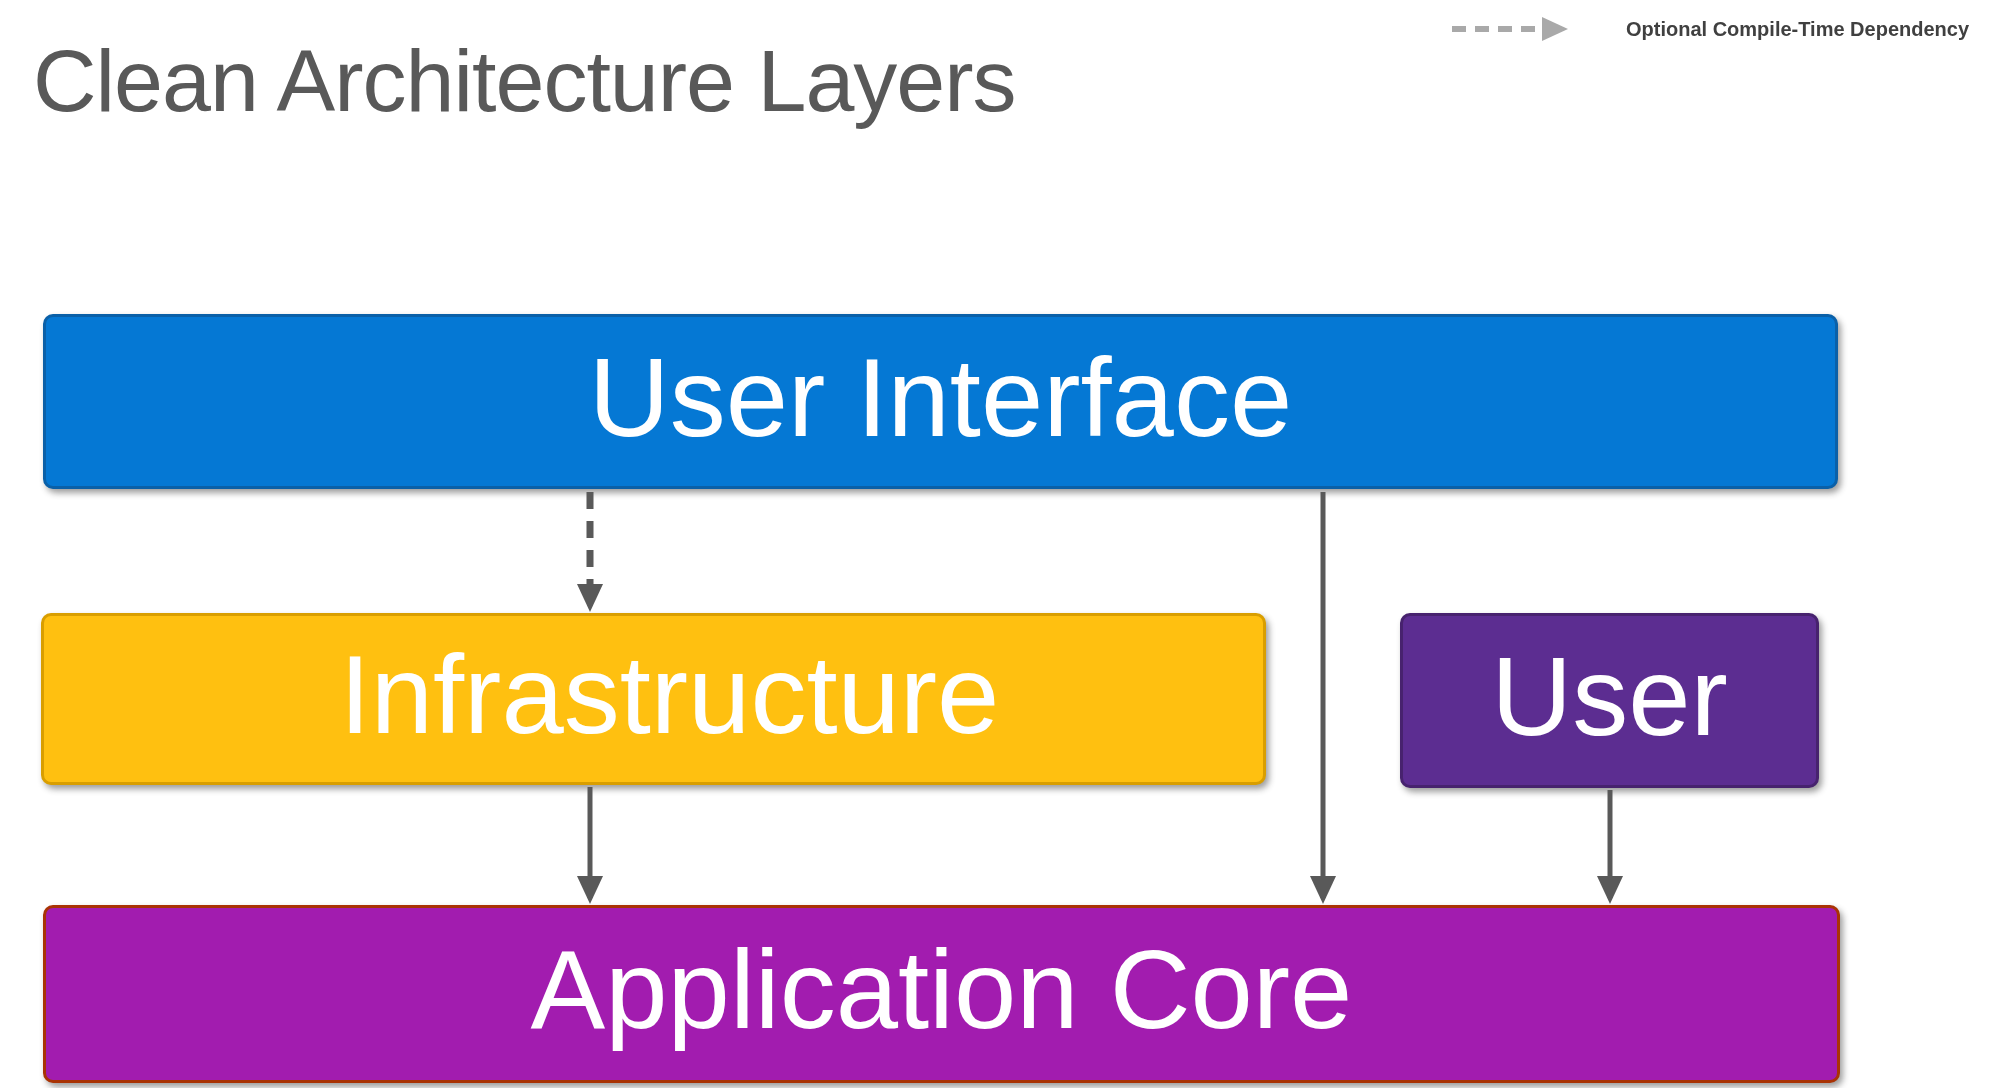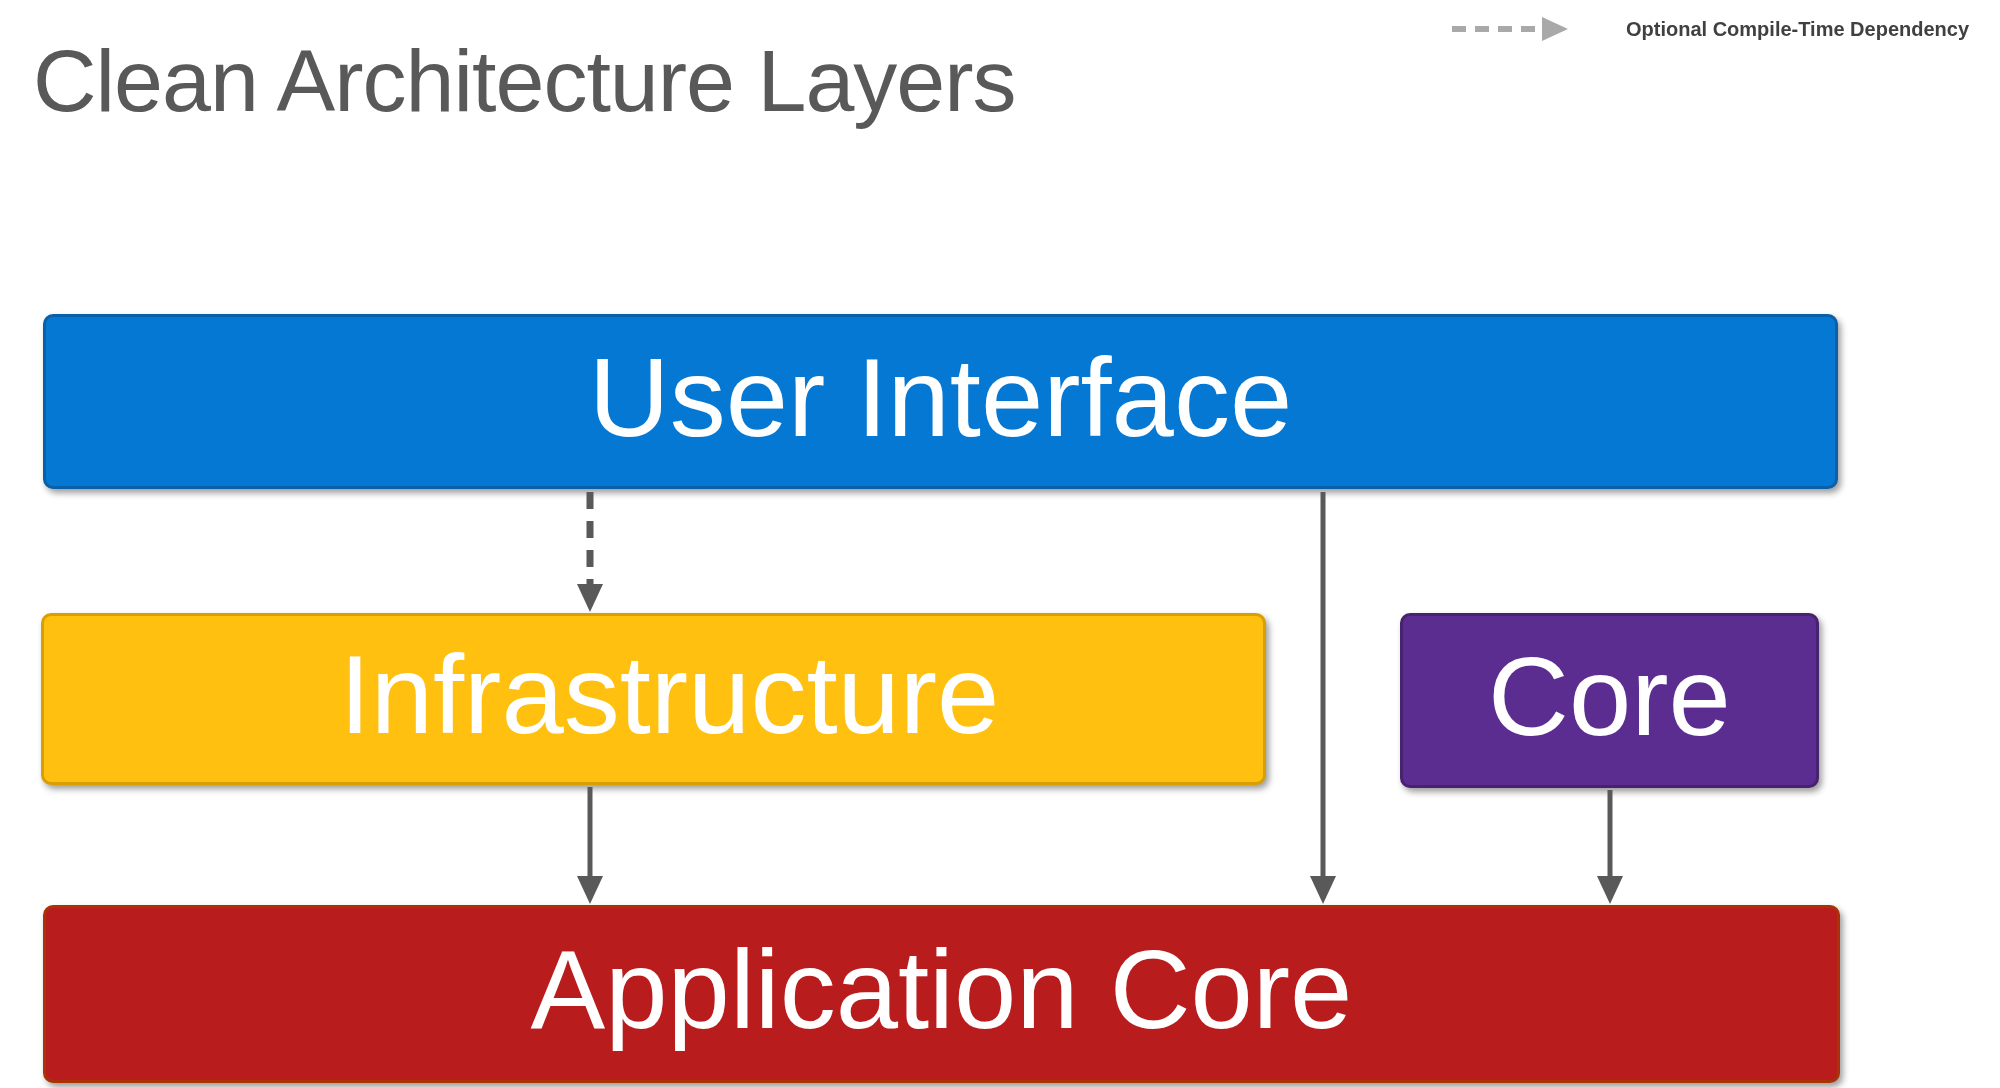--- a/index.html
+++ b/index.html
@@ -101,24 +101,24 @@
 
   <div class="box box-ui" style="background: rgb(5, 120, 212);">
     <span class="box-label">User Interface</span>
   </div>
 
   <div class="box box-infra" style="background: rgb(255, 192, 16); padding-left: 32px;">
     <span class="box-label">Infrastructure</span>
   </div>
 
   <div class="box box-tests" style="background: rgb(92, 45, 145);">
-    <span class="box-label">Core</span>
+    <span class="box-label">User</span>
   </div>
 
-  <div class="box box-core" style="background: #b91c1c;">
+  <div class="box box-core" style="background: #a21caf;">
     <span class="box-label">Application Core</span>
   </div>
 
   <svg class="arrow-overlay" viewBox="0 0 2000 1088">
     <defs>
       <marker id="arrow-head" markerWidth="28" markerHeight="26" refX="22" refY="13" orient="auto" markerUnits="userSpaceOnUse">
         <path d="M0,0 L28,13 L0,26 Z" fill="#595959"></path>
       </marker>
     </defs>
     <line x1="590" y1="492" x2="590" y2="606" stroke-width="7" stroke-dasharray="17 12" marker-end="url(#arrow-head)" stroke="#595959"></line>

